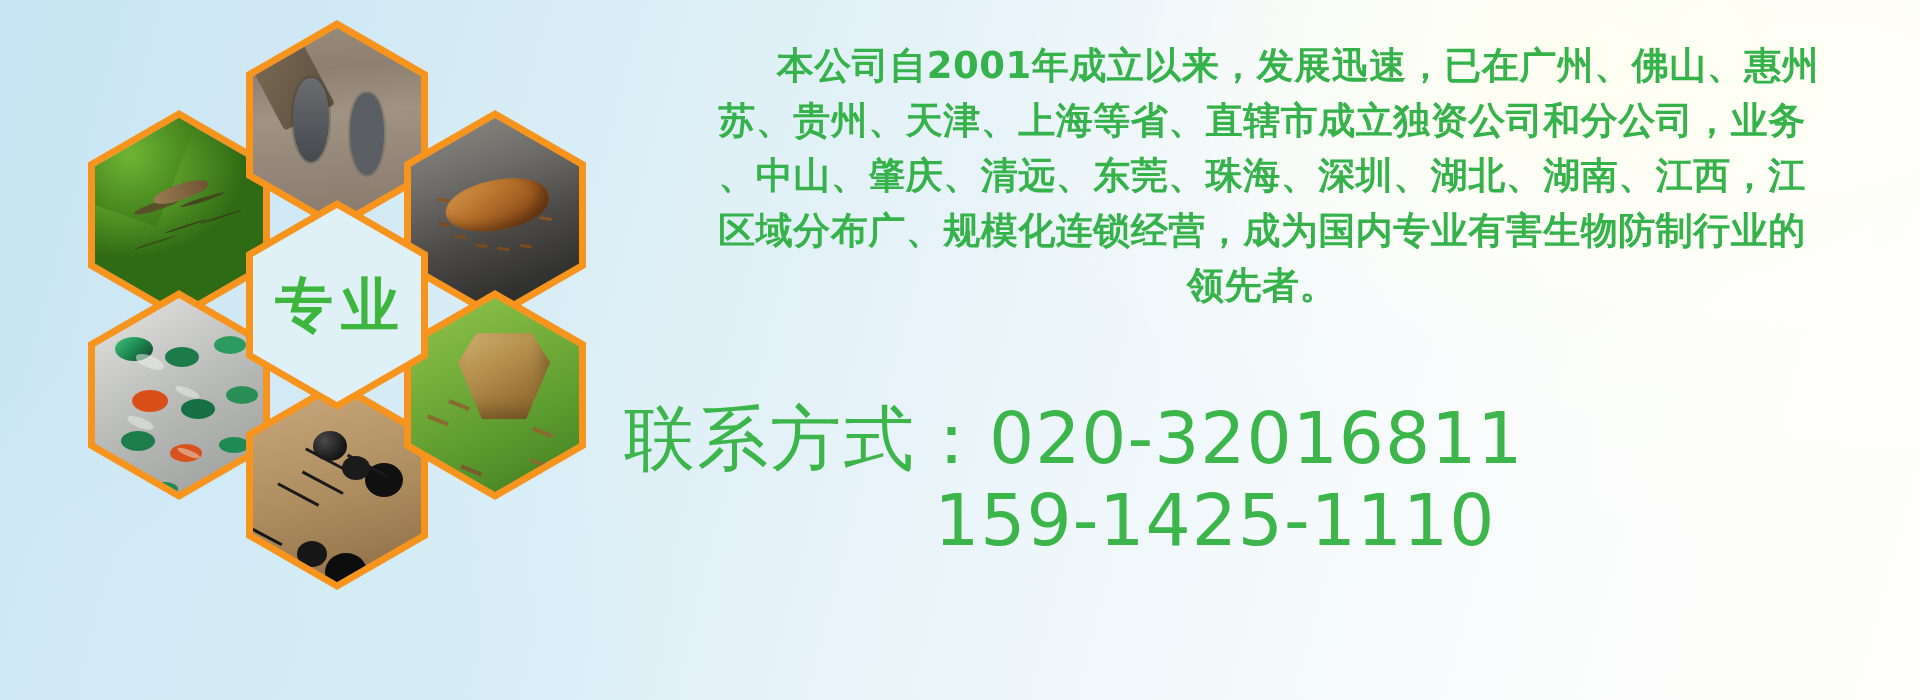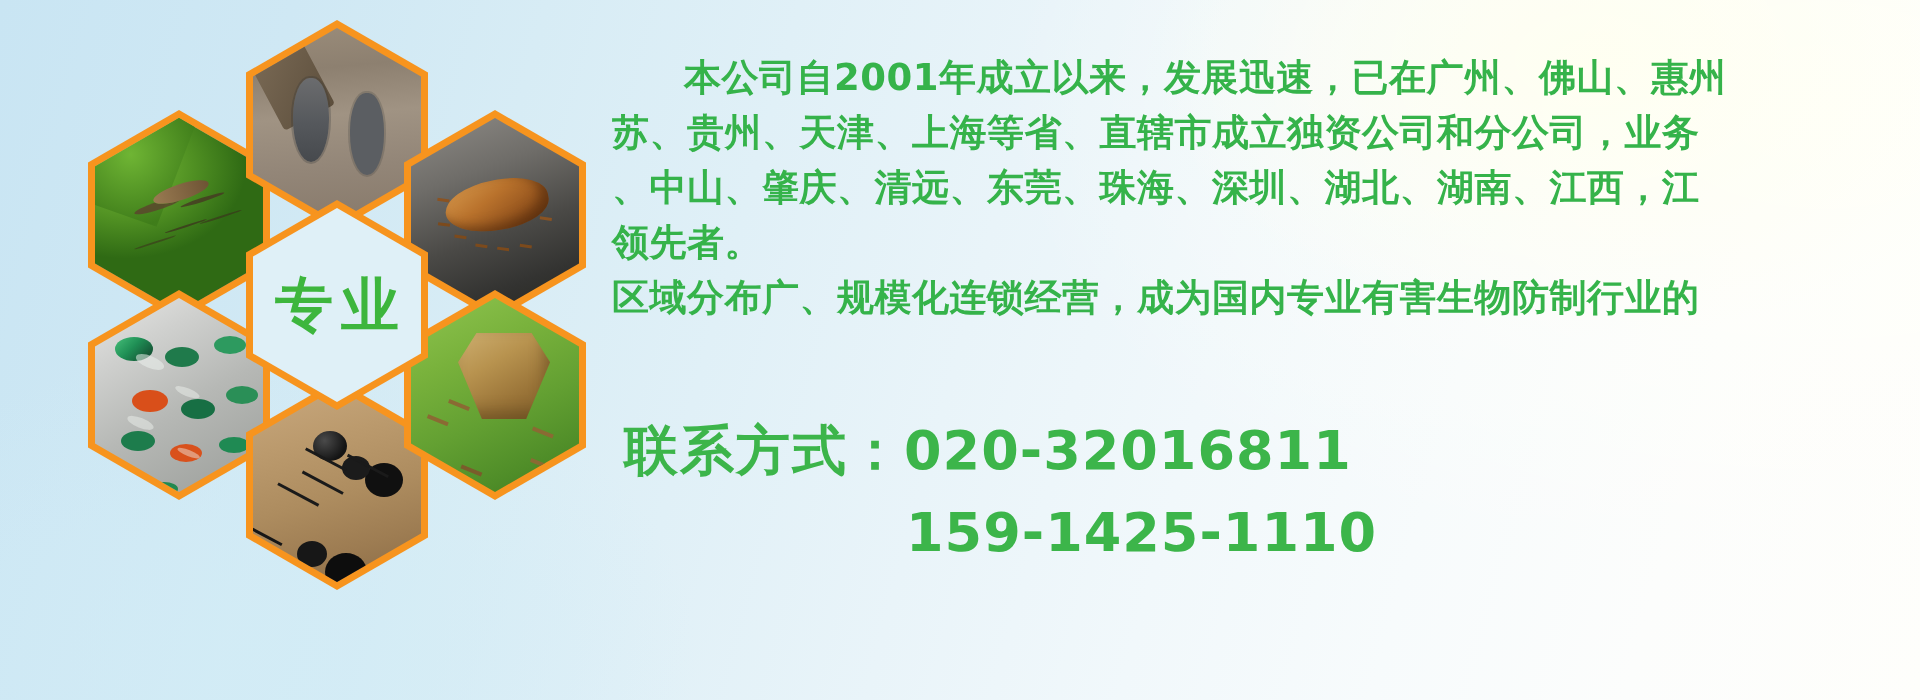--- a/index.html
+++ b/index.html
@@ -234,23 +234,24 @@
     width:22px; height:4px; background:#8a6a33; transform:rotate(22deg);
     box-shadow:
       -14px 22px 0 0 #8a6a33, 88px -6px 0 0 #8a6a33,
       98px 24px 0 0 #8a6a33, 36px 56px 0 0 #7a5c2b;
   }
 
   
   #content {
     position:absolute;
     left:612px;
-    top:12px;
+    top:0;
     width:1308px;
     height:520px;
+    text-align:center;
   }
 
   #intro {
     position:absolute;
     left:0;
     top:38px;
     width:1300px;
     color:#35b34a;
     font-size:37px;
     font-weight:bold;
@@ -263,22 +264,22 @@
 
   #contact {
     position:absolute;
     left:12px;
     top:398px;
     color:#3cb54a;
     font-family:"DejaVu Sans","Liberation Sans",sans-serif;
   }
   .contact-row {
     display:block;
-    font-size:54px;
-    font-weight:bold;
+    font-size:71px;
+    font-weight:normal;
     line-height:82px;
     white-space:nowrap;
     letter-spacing:1px;
   }
   .contact-row.second { text-indent:282px; }
   .contact-label { letter-spacing:2px; }
 </style>
 </head>
 <body>
 
@@ -332,22 +333,22 @@
     </div>
 
   </div>
 
   <div id="content">
 
     <div id="intro">
       <span class="para-line indent">本公司自2001年成立以来，发展迅速，已在广州、佛山、惠州</span>
       <span class="para-line">苏、贵州、天津、上海等省、直辖市成立独资公司和分公司，业务</span>
       <span class="para-line">、中山、肇庆、清远、东莞、珠海、深圳、湖北、湖南、江西，江</span>
+      <span class="para-line">区域分布广、规模化连锁经营，成为国内专业有害生物防制行业的</span>
       <span class="para-line">领先者。</span>
-      <span class="para-line">区域分布广、规模化连锁经营，成为国内专业有害生物防制行业的</span>
     </div>
 
     <div id="contact">
       <span class="contact-row">
         <span class="contact-label">联系方式：</span><span>020-32016811</span>
       </span>
       <span class="contact-row second">
         <span>159-1425-1110</span>
       </span>
     </div>

